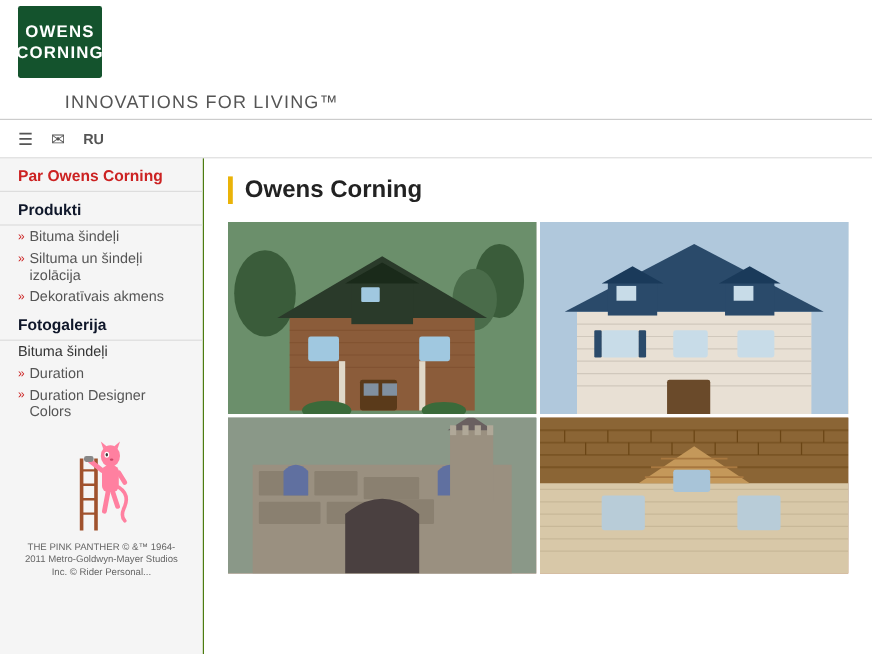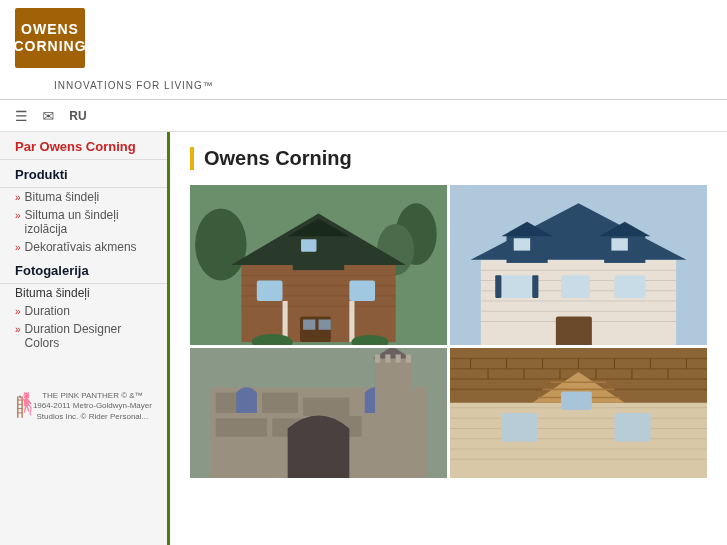--- a/index.html
+++ b/index.html
@@ -20,37 +20,37 @@
       align-items: center;
       padding: 0 15px;
       border-bottom: 1px solid #ccc;
     }
     .logo-area {
       display: flex;
       flex-direction: column;
       align-items: flex-start;
     }
     .logo-box {
-      background: #a16207;
+      background: #14532d;
       width: 70px;
       height: 60px;
       display: flex;
       flex-direction: column;
       align-items: center;
       justify-content: center;
       color: white;
       font-weight: bold;
       font-size: 13px;
       line-height: 1.2;
       border-radius: 2px;
     }
     .logo-box .owens { font-size: 14px; font-weight: 900; letter-spacing: 1px; }
     .logo-box .corning { font-size: 14px; font-weight: 700; letter-spacing: 1px; }
     .tagline {
-      font-size: 10px;
+      font-size: 15px;
       color: #555;
       letter-spacing: 1px;
       margin-top: 12px;
       text-transform: uppercase;
       padding-left: 39px;
     }
 
     
     .nav-icons-bar {
       background: #fff;
@@ -75,21 +75,21 @@
     
     .main-layout {
       display: flex;
       height: calc(545px - 132px);
     }
 
     
     .sidebar {
       width: 170px;
       background: #f5f5f5;
-      border-right: 3px solid #4d7c0f;
+      border-right: 1px solid #4d7c0f;
       padding: 0;
       flex-shrink: 0;
       overflow-y: auto;
     }
     .sidebar-title {
       font-size: 13px;
       font-weight: bold;
       color: #0f172a;
       padding: 7px 15px 5px 15px;
       border-bottom: 1px solid #ddd;
@@ -111,20 +111,21 @@
       color: #cc2222;
       font-size: 10px;
       margin-right: 4px;
       margin-top: 2px;
     }
 
     
     .pink-panther-area {
       padding: 10px 15px 5px 15px;
       display: flex;
+      flex-direction: column;
       align-items: center;
     }
     
     .panther-caption {
       font-size: 8px;
       color: #666;
       text-align: center;
       margin-top: 4px;
       line-height: 1.3;
     }

